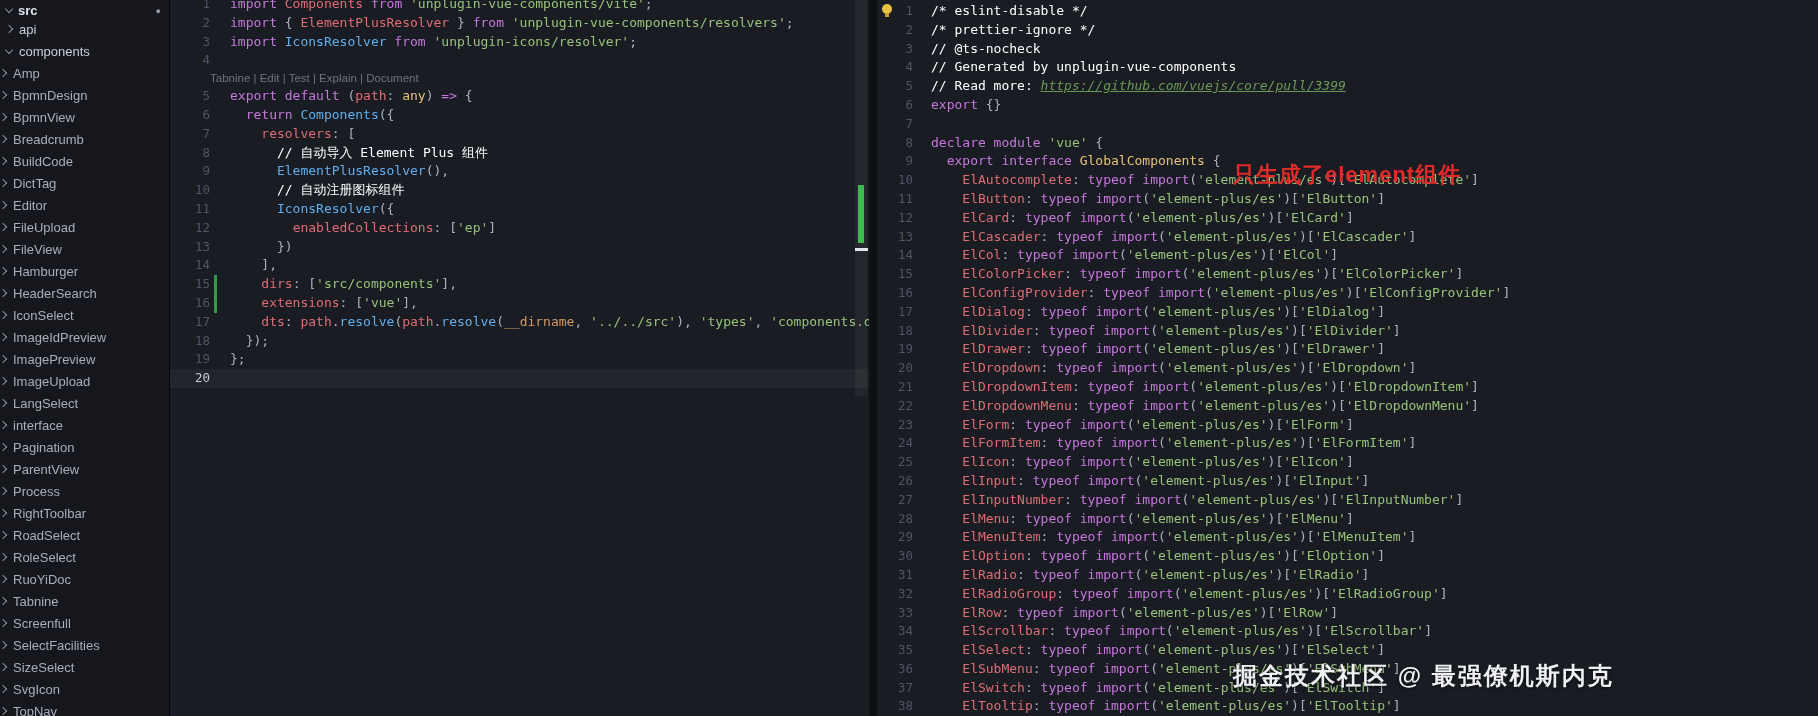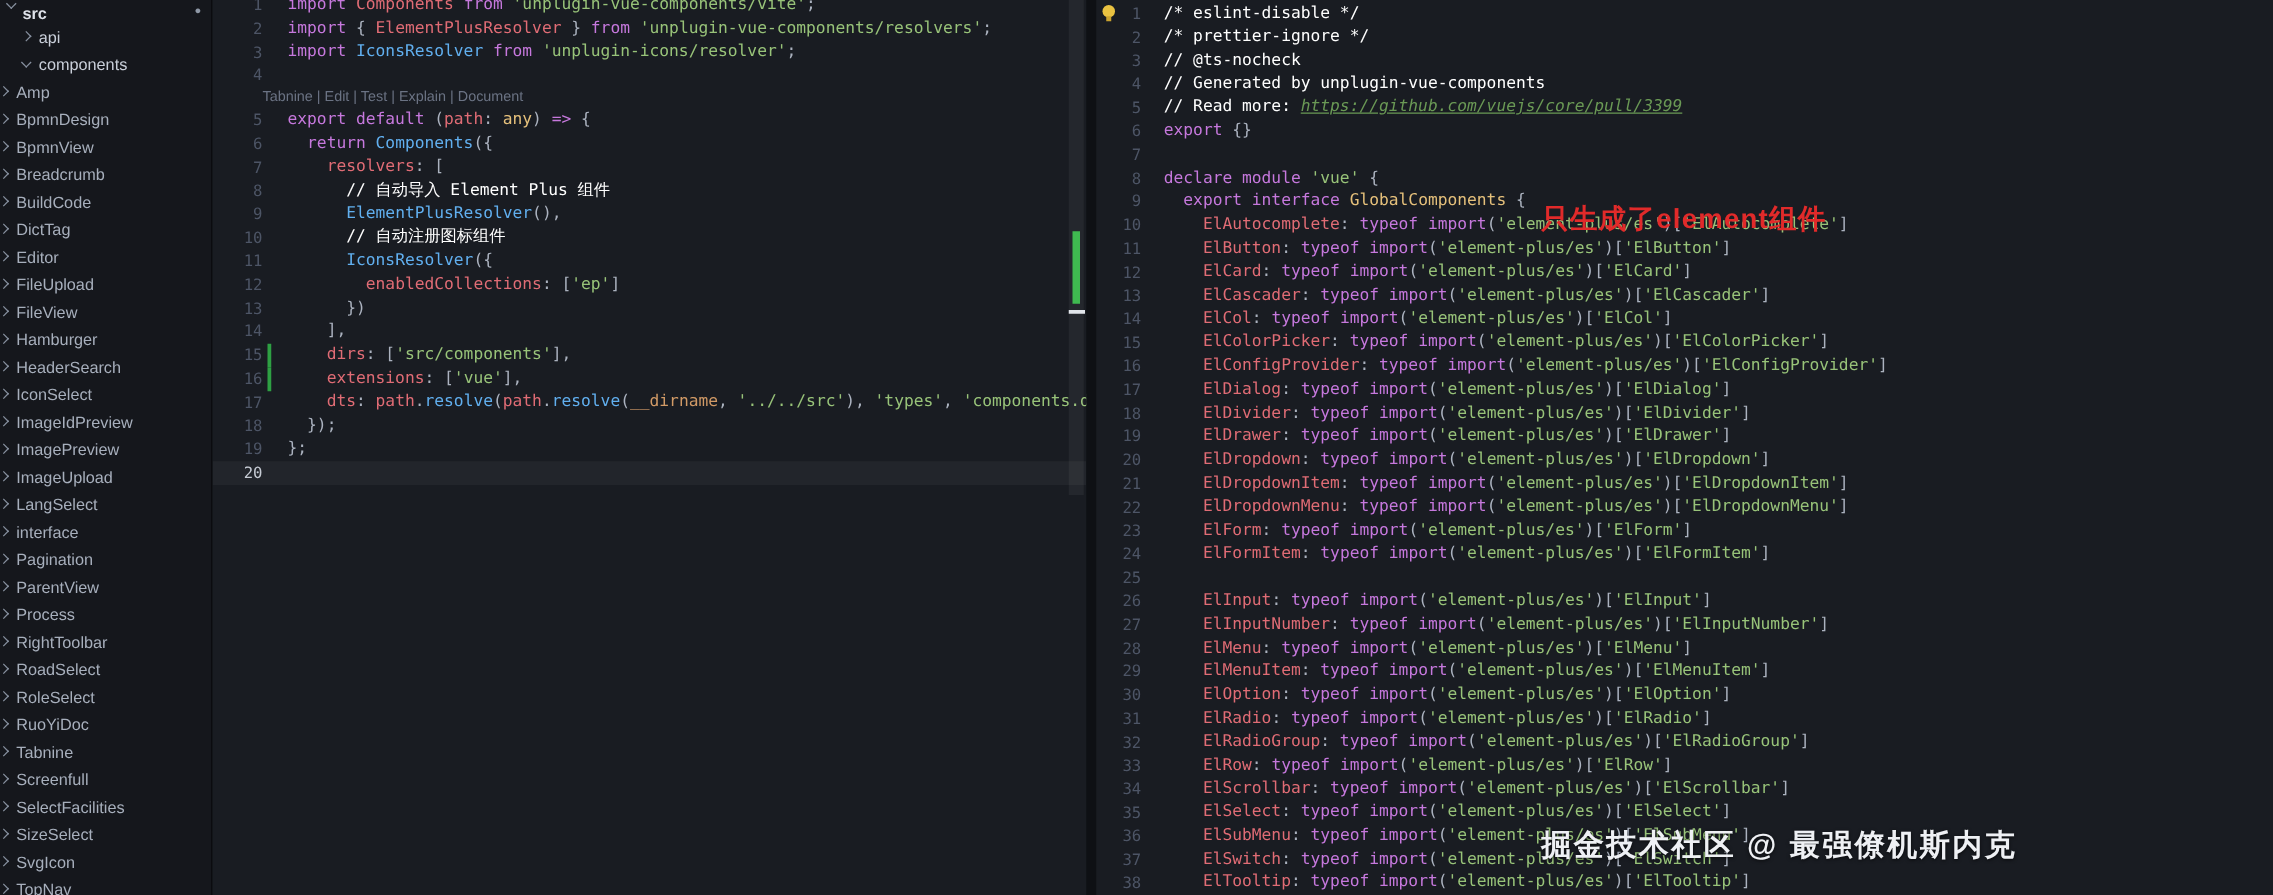--- a/index.html
+++ b/index.html
@@ -2,24 +2,24 @@
 <html><head>
 <meta charset="utf-8">
 <style>
   *{box-sizing:border-box;margin:0;padding:0}
   html,body{width:1818px;height:716px;overflow:hidden;background:#101216}
   body{font-family:"Liberation Sans",sans-serif}
   .app{display:flex;width:1818px;height:716px}
 
   
   .sidebar{width:170px;min-width:170px;height:100%;background:#15171c;border-right:1px solid #08090b;position:relative;overflow:hidden}
-  .sb-header{height:18px;display:flex;align-items:flex-start;gap:6px;padding:3px 8px 0 6px;color:#dfe3ea;font-size:13px;font-weight:700;cursor:pointer}
+  .sb-header{height:18px;display:flex;align-items:center;gap:6px;padding:3px 8px 0 6px;color:#dfe3ea;font-size:13px;font-weight:700;cursor:pointer}
   .sb-header .dot{margin-left:auto;color:#8e98a6;font-size:9px}
   .sb-item{height:22px;display:flex;align-items:center;gap:7px;color:#a7afbc;font-size:13px;cursor:pointer;white-space:nowrap}
-  .sb-item.folder{padding-left:18px;color:#c9cfd9}
+  .sb-item.folder{padding-left:6px;color:#c9cfd9}
   .chev{width:6px;height:6px;border-right:1.6px solid #87909f;border-bottom:1.6px solid #87909f;display:inline-block;flex:none}
   .chev.right{transform:rotate(-45deg)}
   .chev.down{transform:rotate(45deg);margin-top:-3px}
 
   
   .editor{background:#191c22;height:100%;position:relative;font-family:"DejaVu Sans Mono","Liberation Mono",monospace;font-size:13px;overflow:hidden}
   .editor-mid{width:707px;min-width:707px;border-right:8px solid #0e1014}
   .editor-right{flex:1}
   .codebody-mid{margin-top:-5px}
   .codebody-right{padding-top:2px}
@@ -250,21 +250,21 @@
         <div class="crow"><span class="ln">15</span><span class="code"><span class="tk-p">    </span><span class="tk-v">ElColorPicker</span><span class="tk-p">: </span><span class="tk-k">typeof </span><span class="tk-k">import</span><span class="tk-p">(</span><span class="tk-s">'element-plus/es'</span><span class="tk-p">)[</span><span class="tk-s">'ElColorPicker'</span><span class="tk-p">]</span></span></div>
         <div class="crow"><span class="ln">16</span><span class="code"><span class="tk-p">    </span><span class="tk-v">ElConfigProvider</span><span class="tk-p">: </span><span class="tk-k">typeof </span><span class="tk-k">import</span><span class="tk-p">(</span><span class="tk-s">'element-plus/es'</span><span class="tk-p">)[</span><span class="tk-s">'ElConfigProvider'</span><span class="tk-p">]</span></span></div>
         <div class="crow"><span class="ln">17</span><span class="code"><span class="tk-p">    </span><span class="tk-v">ElDialog</span><span class="tk-p">: </span><span class="tk-k">typeof </span><span class="tk-k">import</span><span class="tk-p">(</span><span class="tk-s">'element-plus/es'</span><span class="tk-p">)[</span><span class="tk-s">'ElDialog'</span><span class="tk-p">]</span></span></div>
         <div class="crow"><span class="ln">18</span><span class="code"><span class="tk-p">    </span><span class="tk-v">ElDivider</span><span class="tk-p">: </span><span class="tk-k">typeof </span><span class="tk-k">import</span><span class="tk-p">(</span><span class="tk-s">'element-plus/es'</span><span class="tk-p">)[</span><span class="tk-s">'ElDivider'</span><span class="tk-p">]</span></span></div>
         <div class="crow"><span class="ln">19</span><span class="code"><span class="tk-p">    </span><span class="tk-v">ElDrawer</span><span class="tk-p">: </span><span class="tk-k">typeof </span><span class="tk-k">import</span><span class="tk-p">(</span><span class="tk-s">'element-plus/es'</span><span class="tk-p">)[</span><span class="tk-s">'ElDrawer'</span><span class="tk-p">]</span></span></div>
         <div class="crow"><span class="ln">20</span><span class="code"><span class="tk-p">    </span><span class="tk-v">ElDropdown</span><span class="tk-p">: </span><span class="tk-k">typeof </span><span class="tk-k">import</span><span class="tk-p">(</span><span class="tk-s">'element-plus/es'</span><span class="tk-p">)[</span><span class="tk-s">'ElDropdown'</span><span class="tk-p">]</span></span></div>
         <div class="crow"><span class="ln">21</span><span class="code"><span class="tk-p">    </span><span class="tk-v">ElDropdownItem</span><span class="tk-p">: </span><span class="tk-k">typeof </span><span class="tk-k">import</span><span class="tk-p">(</span><span class="tk-s">'element-plus/es'</span><span class="tk-p">)[</span><span class="tk-s">'ElDropdownItem'</span><span class="tk-p">]</span></span></div>
         <div class="crow"><span class="ln">22</span><span class="code"><span class="tk-p">    </span><span class="tk-v">ElDropdownMenu</span><span class="tk-p">: </span><span class="tk-k">typeof </span><span class="tk-k">import</span><span class="tk-p">(</span><span class="tk-s">'element-plus/es'</span><span class="tk-p">)[</span><span class="tk-s">'ElDropdownMenu'</span><span class="tk-p">]</span></span></div>
         <div class="crow"><span class="ln">23</span><span class="code"><span class="tk-p">    </span><span class="tk-v">ElForm</span><span class="tk-p">: </span><span class="tk-k">typeof </span><span class="tk-k">import</span><span class="tk-p">(</span><span class="tk-s">'element-plus/es'</span><span class="tk-p">)[</span><span class="tk-s">'ElForm'</span><span class="tk-p">]</span></span></div>
         <div class="crow"><span class="ln">24</span><span class="code"><span class="tk-p">    </span><span class="tk-v">ElFormItem</span><span class="tk-p">: </span><span class="tk-k">typeof </span><span class="tk-k">import</span><span class="tk-p">(</span><span class="tk-s">'element-plus/es'</span><span class="tk-p">)[</span><span class="tk-s">'ElFormItem'</span><span class="tk-p">]</span></span></div>
-        <div class="crow"><span class="ln">25</span></div>
+        <div class="crow"><span class="ln">25</span><span class="code"><span class="tk-p">    </span><span class="tk-v">ElIcon</span><span class="tk-p">: </span><span class="tk-k">typeof </span><span class="tk-k">import</span><span class="tk-p">(</span><span class="tk-s">'element-plus/es'</span><span class="tk-p">)[</span><span class="tk-s">'ElIcon'</span><span class="tk-p">]</span></span></div>
         <div class="crow"><span class="ln">26</span><span class="code"><span class="tk-p">    </span><span class="tk-v">ElInput</span><span class="tk-p">: </span><span class="tk-k">typeof </span><span class="tk-k">import</span><span class="tk-p">(</span><span class="tk-s">'element-plus/es'</span><span class="tk-p">)[</span><span class="tk-s">'ElInput'</span><span class="tk-p">]</span></span></div>
         <div class="crow"><span class="ln">27</span><span class="code"><span class="tk-p">    </span><span class="tk-v">ElInputNumber</span><span class="tk-p">: </span><span class="tk-k">typeof </span><span class="tk-k">import</span><span class="tk-p">(</span><span class="tk-s">'element-plus/es'</span><span class="tk-p">)[</span><span class="tk-s">'ElInputNumber'</span><span class="tk-p">]</span></span></div>
         <div class="crow"><span class="ln">28</span><span class="code"><span class="tk-p">    </span><span class="tk-v">ElMenu</span><span class="tk-p">: </span><span class="tk-k">typeof </span><span class="tk-k">import</span><span class="tk-p">(</span><span class="tk-s">'element-plus/es'</span><span class="tk-p">)[</span><span class="tk-s">'ElMenu'</span><span class="tk-p">]</span></span></div>
         <div class="crow"><span class="ln">29</span><span class="code"><span class="tk-p">    </span><span class="tk-v">ElMenuItem</span><span class="tk-p">: </span><span class="tk-k">typeof </span><span class="tk-k">import</span><span class="tk-p">(</span><span class="tk-s">'element-plus/es'</span><span class="tk-p">)[</span><span class="tk-s">'ElMenuItem'</span><span class="tk-p">]</span></span></div>
         <div class="crow"><span class="ln">30</span><span class="code"><span class="tk-p">    </span><span class="tk-v">ElOption</span><span class="tk-p">: </span><span class="tk-k">typeof </span><span class="tk-k">import</span><span class="tk-p">(</span><span class="tk-s">'element-plus/es'</span><span class="tk-p">)[</span><span class="tk-s">'ElOption'</span><span class="tk-p">]</span></span></div>
         <div class="crow"><span class="ln">31</span><span class="code"><span class="tk-p">    </span><span class="tk-v">ElRadio</span><span class="tk-p">: </span><span class="tk-k">typeof </span><span class="tk-k">import</span><span class="tk-p">(</span><span class="tk-s">'element-plus/es'</span><span class="tk-p">)[</span><span class="tk-s">'ElRadio'</span><span class="tk-p">]</span></span></div>
         <div class="crow"><span class="ln">32</span><span class="code"><span class="tk-p">    </span><span class="tk-v">ElRadioGroup</span><span class="tk-p">: </span><span class="tk-k">typeof </span><span class="tk-k">import</span><span class="tk-p">(</span><span class="tk-s">'element-plus/es'</span><span class="tk-p">)[</span><span class="tk-s">'ElRadioGroup'</span><span class="tk-p">]</span></span></div>
         <div class="crow"><span class="ln">33</span><span class="code"><span class="tk-p">    </span><span class="tk-v">ElRow</span><span class="tk-p">: </span><span class="tk-k">typeof </span><span class="tk-k">import</span><span class="tk-p">(</span><span class="tk-s">'element-plus/es'</span><span class="tk-p">)[</span><span class="tk-s">'ElRow'</span><span class="tk-p">]</span></span></div>
         <div class="crow"><span class="ln">34</span><span class="code"><span class="tk-p">    </span><span class="tk-v">ElScrollbar</span><span class="tk-p">: </span><span class="tk-k">typeof </span><span class="tk-k">import</span><span class="tk-p">(</span><span class="tk-s">'element-plus/es'</span><span class="tk-p">)[</span><span class="tk-s">'ElScrollbar'</span><span class="tk-p">]</span></span></div>
         <div class="crow"><span class="ln">35</span><span class="code"><span class="tk-p">    </span><span class="tk-v">ElSelect</span><span class="tk-p">: </span><span class="tk-k">typeof </span><span class="tk-k">import</span><span class="tk-p">(</span><span class="tk-s">'element-plus/es'</span><span class="tk-p">)[</span><span class="tk-s">'ElSelect'</span><span class="tk-p">]</span></span></div>

